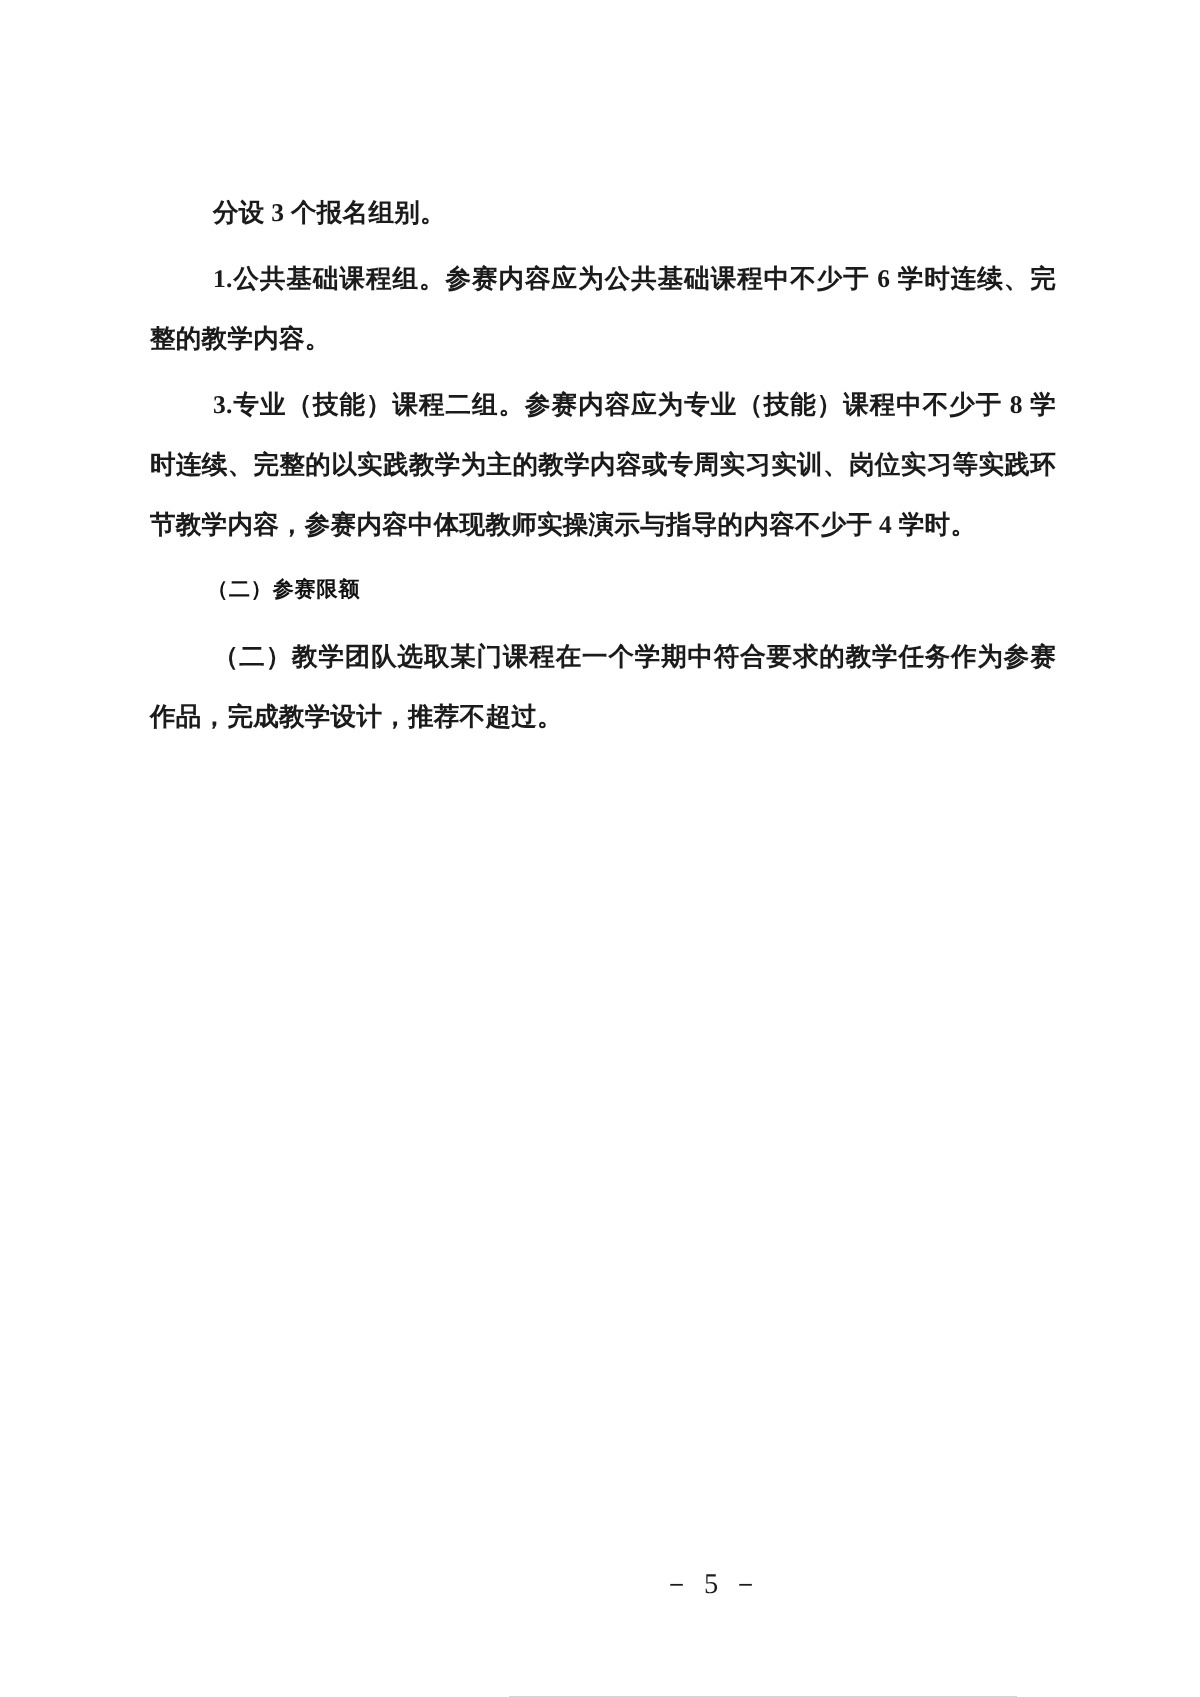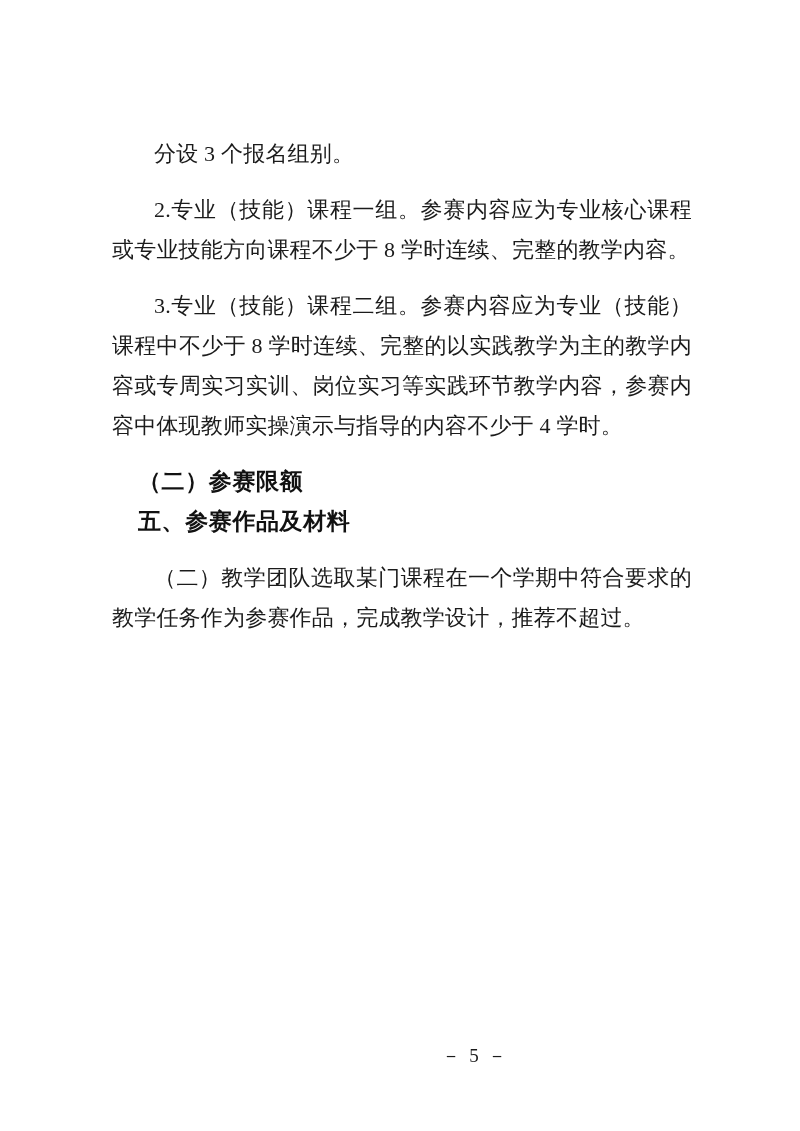--- a/index.html
+++ b/index.html
@@ -19,33 +19,34 @@
     overflow: hidden;
     box-sizing: border-box;
   }
   .content {
     position: absolute;
     left: 96px;
     top: 118px;
     width: 612px;
   }
   .para {
-    font-size: 22px;
+    font-size: 17px;
     line-height: 40px;
     color: #1b1b1b;
     text-align: justify;
     text-justify: inter-ideograph;
-    margin: 16px;
+    margin: 4px;
     letter-spacing: 0.2px;
+    font-weight: bold;
   }
   .indent {
     text-indent: 42px;
   }
   .heading {
-    font-size: 23px;
+    font-size: 14px;
     line-height: 40px;
     color: #111111;
     font-weight: bold;
     text-indent: 42px;
     margin: 0;
     letter-spacing: 0.6px;
   }
   .page-number {
     position: absolute;
     left: 0;
@@ -59,25 +60,24 @@
   }
 </style>
 </head>
 <body>
 
 <div class="page">
 
   <div class="content">
 
     <p class="para indent">分设 3 个报名组别。</p>
-    <p class="para indent">2.专业（技能）课程一组。参赛内容应为专业核心课程或专业技能方向课程不少于 8 学时连续、完整的教学内容。</p>
+    <p class="para indent">1.公共基础课程组。参赛内容应为公共基础课程中不少于 6 学时连续、完整的教学内容。</p>
     <p class="para indent">3.专业（技能）课程二组。参赛内容应为专业（技能）课程中不少于 8 学时连续、完整的以实践教学为主的教学内容或专周实习实训、岗位实习等实践环节教学内容，参赛内容中体现教师实操演示与指导的内容不少于 4 学时。</p>
 
     <p class="heading">（二）参赛限额</p>
 
-    <p class="heading">五、参赛作品及材料</p>
     <p class="para indent">（二）教学团队选取某门课程在一个学期中符合要求的教学任务作为参赛作品，完成教学设计，推荐不超过。</p>
 
   </div>
 
   <div class="page-number">－ 5 －</div>
 
 </div>
 
 </body></html>

